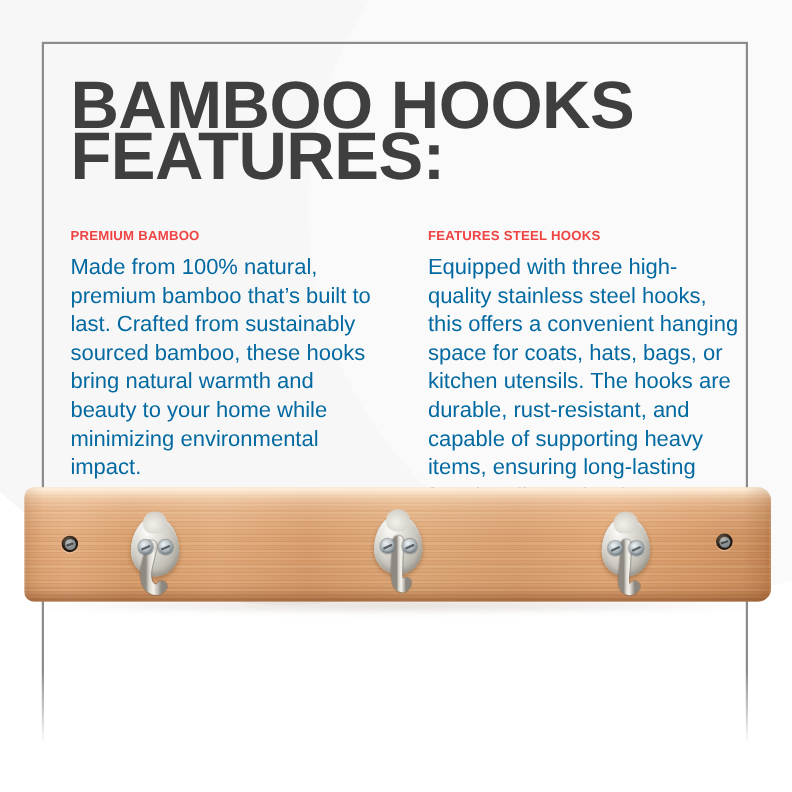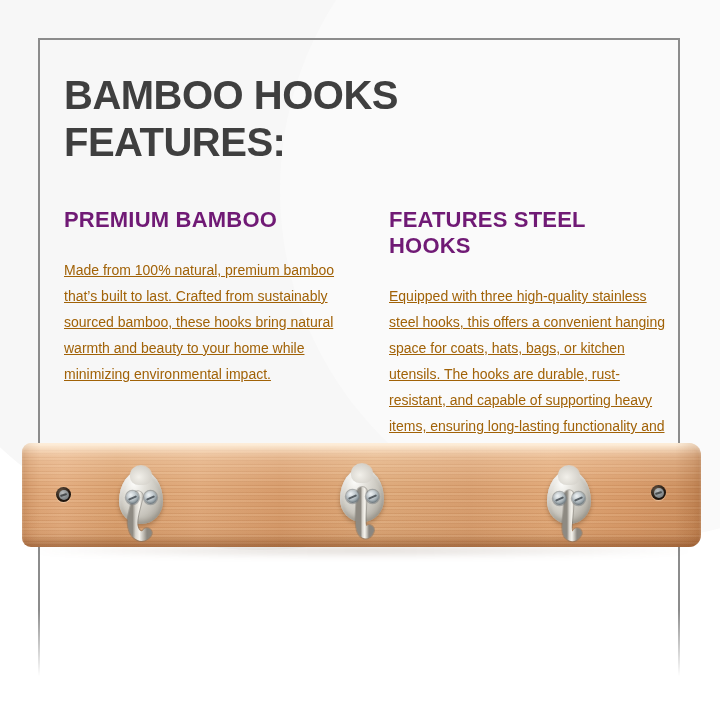--- a/index.html
+++ b/index.html
@@ -59,52 +59,51 @@
     border: 2px solid #8c8c8c;
     pointer-events: none;
   }
 
   
   .headline {
     position: absolute;
     left: 64px;
     top: 72px;
     width: 520px;
-    font-size: 40px;
+    font-size: 61px;
     font-weight: bold;
     line-height: 47px;
     letter-spacing: -0.5px;
     color: #3f3f3f;
     white-space: pre-line;
   }
 
   
   .columns {
     position: absolute;
     left: 64px;
     top: 207px;
     width: 608px;
     display: flex;
     gap: 42px;
   }
   .col { width: 283px; }
 
   .col-title {
-    font-size: 22px;
+    font-size: 12px;
     font-weight: bold;
     letter-spacing: 0.2px;
-    color: #701a75;
-    margin-bottom: 24px;
+    color: #ef4444;
+    margin-bottom: 9px;
   }
   .col-body {
-    font-size: 14px;
+    font-size: 20px;
     line-height: 26px;
     font-weight: 400;
-    color: #a16207;
-    text-decoration: underline;
+    color: #0369a1;
   }
 
   
   .product {
     position: absolute;
     left: 0;
     top: 424px;
     width: 720px;
     height: 160px;
   }

